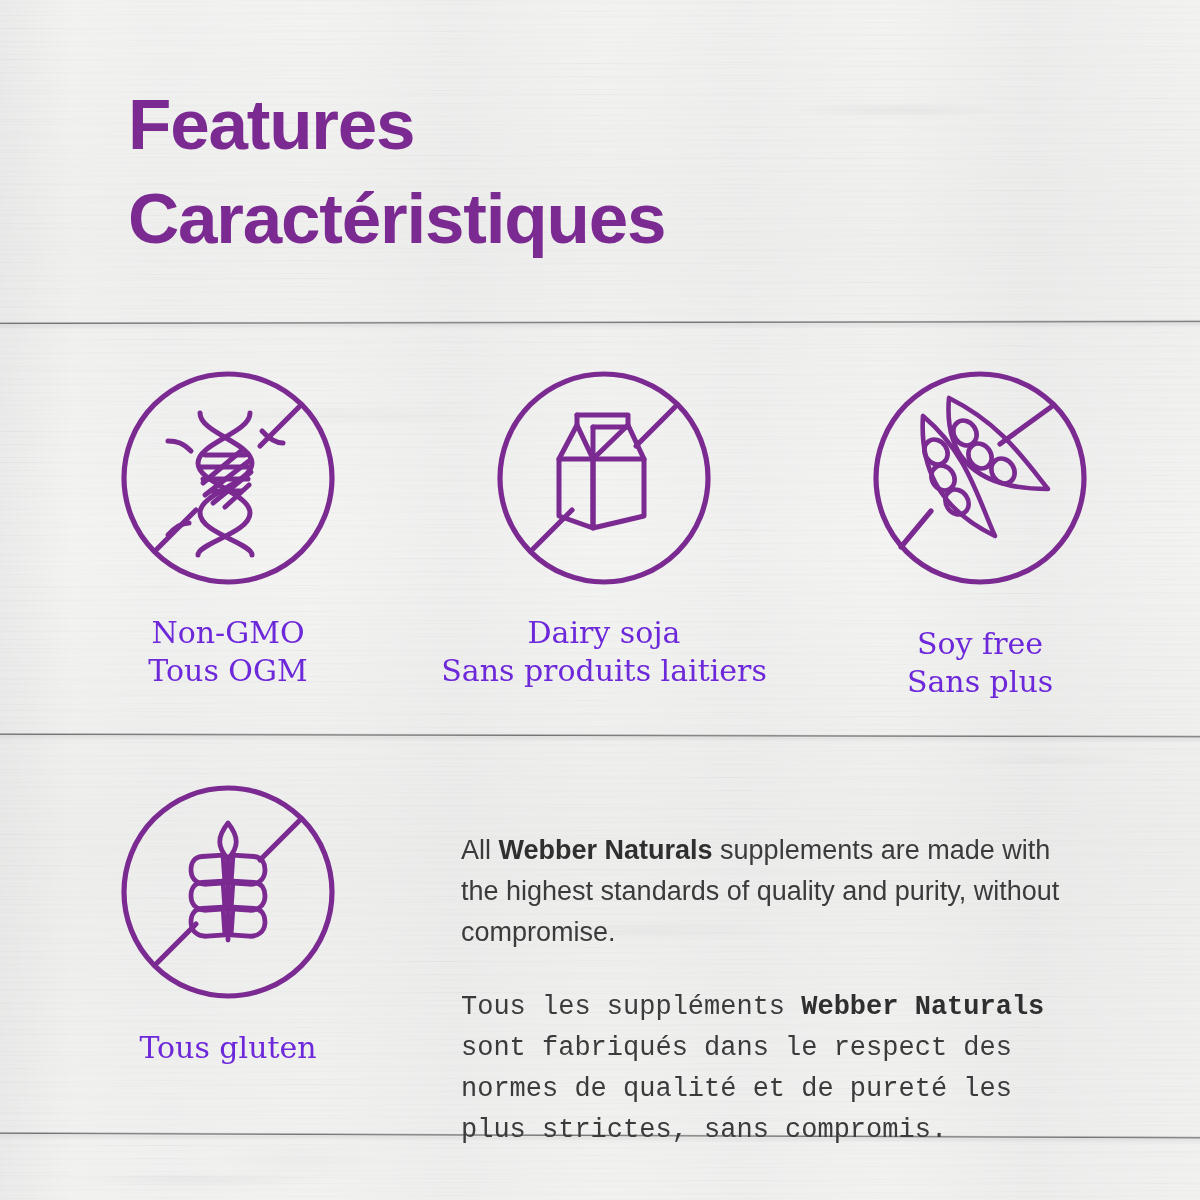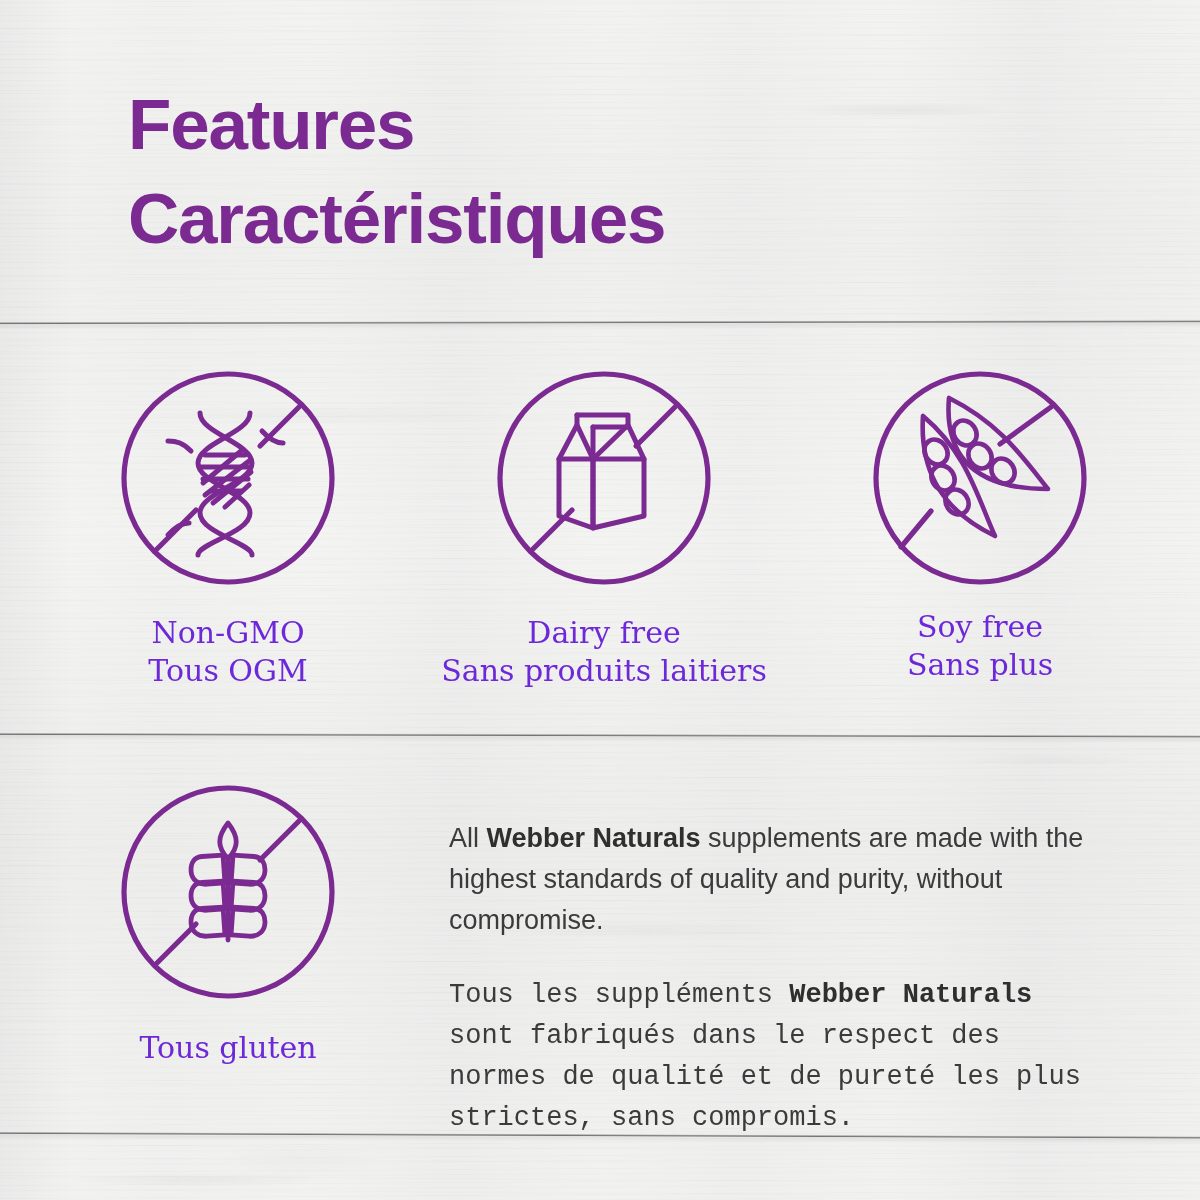--- a/index.html
+++ b/index.html
@@ -148,34 +148,34 @@
     font-family: "DejaVu Serif", "Liberation Serif", serif;
     font-size: 30px;
     line-height: 38px;
     text-align: center;
     white-space: nowrap;
   }
   .caption .l { display: block; }
 
   .cap-gmo    { left: 28px;  top: 614px; width: 400px; }
   .cap-dairy  { left: 404px; top: 614px; width: 400px; }
-  .cap-soy    { left: 780px; top: 608px; width: 400px; }
+  .cap-soy    { left: 780px; top: 625px; width: 400px; }
   .cap-gluten { left: 28px;  top: 1029px; width: 400px; }
 
   
   .copy {
     position: absolute;
     left: 449px;
     top: 818px;
     width: 640px;
     color: #3b3b3b;
     font-size: 27px;
     line-height: 41px;
   }
-  .copy p { margin: 0; }
+  .copy p { margin: 12px; }
   .copy p + p { margin-top: 34px; font-family: Liberation Mono, monospace; }
   .copy b { font-weight: 700; color: #2f2f2f; }
 </style>
 </head>
 <body>
 
 <div class="page">
 
   <div class="wood-base"></div>
   <div class="wood-grain"></div>
@@ -283,21 +283,21 @@
         </g>
       </svg>
     </div>
 
     <div class="caption cap-gmo">
       <span class="l">Non-GMO</span>
       <span class="l">Tous OGM</span>
     </div>
 
     <div class="caption cap-dairy">
-      <span class="l">Dairy free</span>
+      <span class="l">Dairy soja</span>
       <span class="l">Sans produits laitiers</span>
     </div>
 
     <div class="caption cap-soy">
       <span class="l">Soy free</span>
       <span class="l">Sans plus</span>
     </div>
 
     <div class="caption cap-gluten">
       <span class="l">Tous gluten</span>

